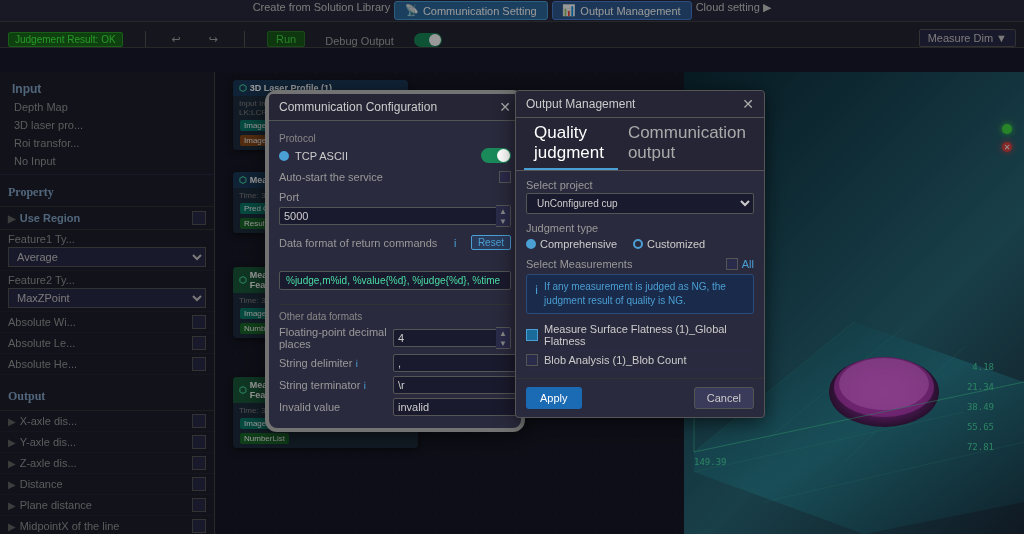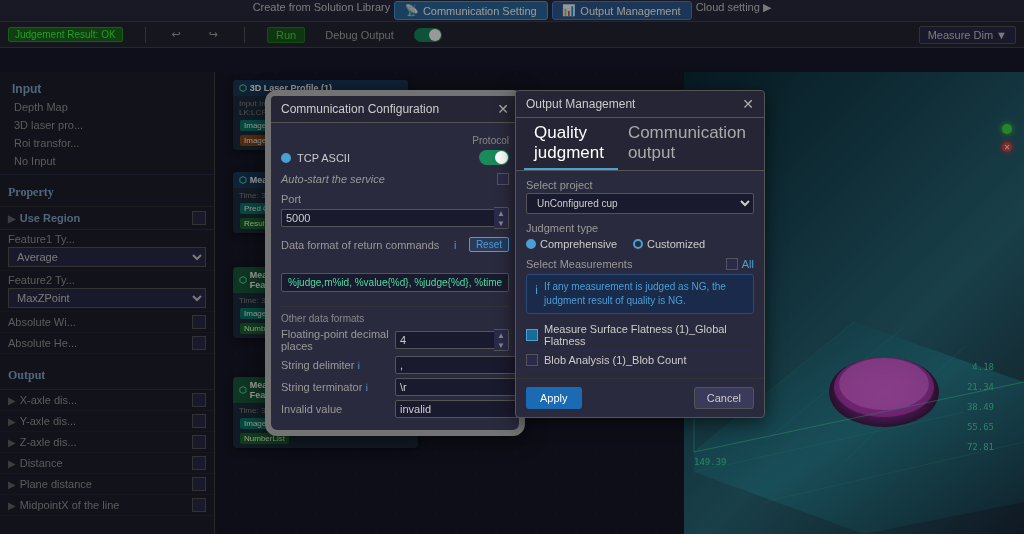--- a/index.html
+++ b/index.html
@@ -16,21 +16,21 @@
       padding: 2px 10px; font-size: 11px; border-radius: 3px; cursor: pointer;
       display: flex; align-items: center; gap: 4px; border: 1px solid #555;
     }
     .top-btn.active { background: #2d6a9f; color: #fff; border-color: #4a9fd4; }
     .top-btn.active2 { background: #2d5a8f; color: #fff; border-color: #4a7fd4; }
     .create-from { background: transparent; color: #ccc; border: none; font-size: 11px; }
 
     
     .toolbar {
       position: absolute; top: 22px; left: 0; right: 0; height: 26px;
-      background: #252535; display: flex; align-items: center; padding: 0 8px; gap: 20px;
+      background: #252535; display: flex; align-items: flex-end; padding: 0 8px; gap: 20px;
       border-bottom: 1px solid #444;
     }
     .judgement-ok {
       background: #1a6b1a; color: #44ff44; font-size: 10px; padding: 1px 6px;
       border-radius: 2px; border: 1px solid #2a9b2a;
     }
     .toolbar-sep { width: 1px; height: 16px; background: #555; margin: 0 2px; }
     .toolbar-btn {
       background: transparent; color: #aaa; border: none; cursor: pointer;
       font-size: 11px; padding: 1px 4px; display: flex; align-items: center; gap: 2px;
@@ -125,56 +125,56 @@
 
     
     .modal-overlay {
       position: absolute; top: 0; left: 0; right: 0; bottom: 0;
       background: rgba(0,0,0,0.4); z-index: 100;
     }
 
     
     .comm-dialog {
       position: absolute; top: 90px; left: 265px; width: 260px;
-      background: #2a2a3e; border: 6px solid #737373; border-radius: 12px;
+      background: #2a2a3e; border: 4px solid #737373; border-radius: 12px;
       box-shadow: 0 4px 20px rgba(0,0,0,0.6); z-index: 200;
     }
     .dialog-title-bar {
       display: flex; align-items: center; justify-content: space-between;
       padding: 6px 10px; background: #252535; border-bottom: 1px solid #555;
       border-radius: 4px 4px 0 0;
     }
     .dialog-title { color: #ccc; font-size: 12px; }
     .dialog-close {
       color: #aaa; cursor: pointer; font-size: 14px; background: none; border: none;
       line-height: 1;
     }
     .dialog-body { padding: 8px 10px; }
 
-    .dialog-section-label { color: #888; font-size: 10px; margin-bottom: 4px; margin-top: 4px; text-align: right; }
+    .dialog-section-label { color: #888; font-size: 10px; margin-bottom: 4px; margin-top: 4px; }
     .protocol-row {
       display: flex; align-items: center; gap: 6px; margin-bottom: 6px;
     }
     .radio-dot {
       width: 10px; height: 10px; border-radius: 50%; border: 2px solid #4a9fd4;
       background: #4a9fd4; flex-shrink: 0;
     }
     .protocol-label { color: #ccc; font-size: 11px; flex: 1; }
     .toggle-sm {
       width: 30px; height: 15px; background: #1a8a5a; border-radius: 8px;
       position: relative; cursor: pointer; flex-shrink: 0;
     }
     .toggle-sm::after {
       content: ''; position: absolute; width: 13px; height: 13px; background: white;
       border-radius: 50%; top: 1px; right: 1px;
     }
 
     .auto-start-row {
       display: flex; align-items: center; justify-content: space-between;
-      margin-bottom: 6px; padding: 2px 0; font-style: italic;
+      margin-bottom: 6px; padding: 2px 0;
     }
     .auto-start-label { color: #999; font-size: 11px; }
     .checkbox-sm {
       width: 12px; height: 12px; border: 1px solid #555; background: #2a2a4a;
     }
 
     .port-row { margin-bottom: 8px; }
     .port-label { color: #999; font-size: 11px; margin-bottom: 2px; }
 
     .data-format-row {
@@ -386,20 +386,24 @@
 
     <div class="feature-row">
       <div class="feature-label">Feature2 Ty...</div>
       <select class="feature-select">
         <option>MaxZPoint</option>
       </select>
     </div>
 
     <div class="prop-row">
       <span class="prop-label">Absolute Wi...</span>
+      <div class="check-icon"></div>
+    </div>
+    <div class="prop-row">
+      <span class="prop-label">Absolute Le...</span>
       <div class="check-icon"></div>
     </div>
     <div class="prop-row">
       <span class="prop-label">Absolute He...</span>
       <div class="check-icon"></div>
     </div>
   </div>
 
   <div class="output-section">
     <div class="property-header">Output</div>

